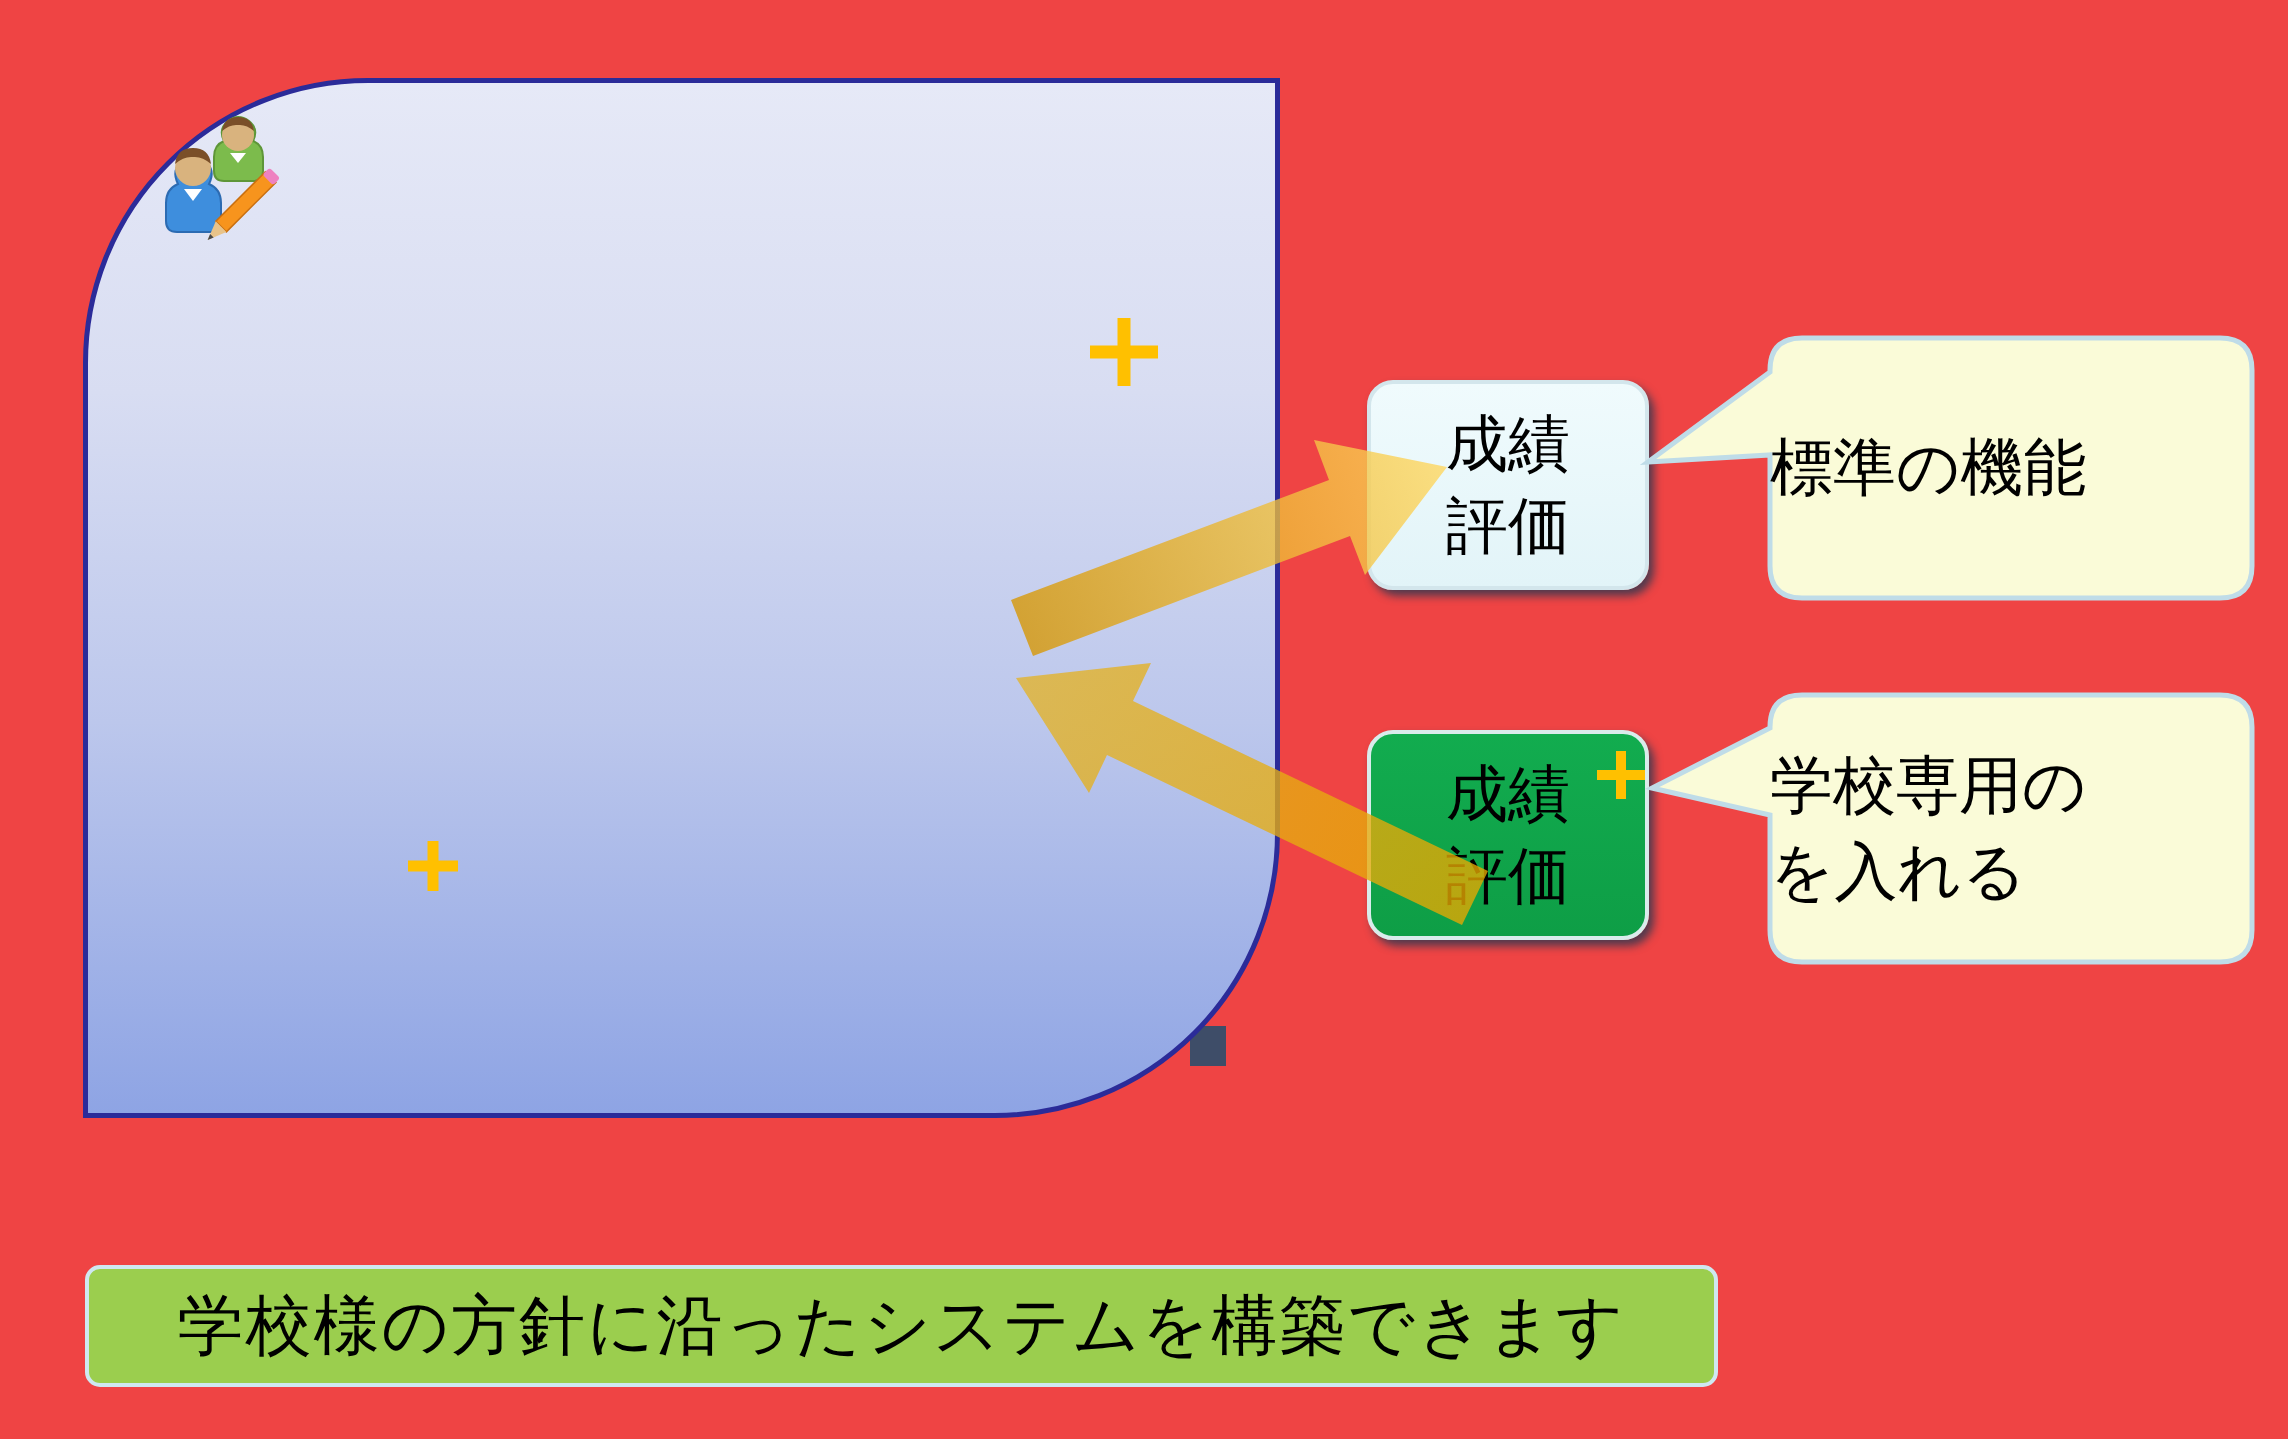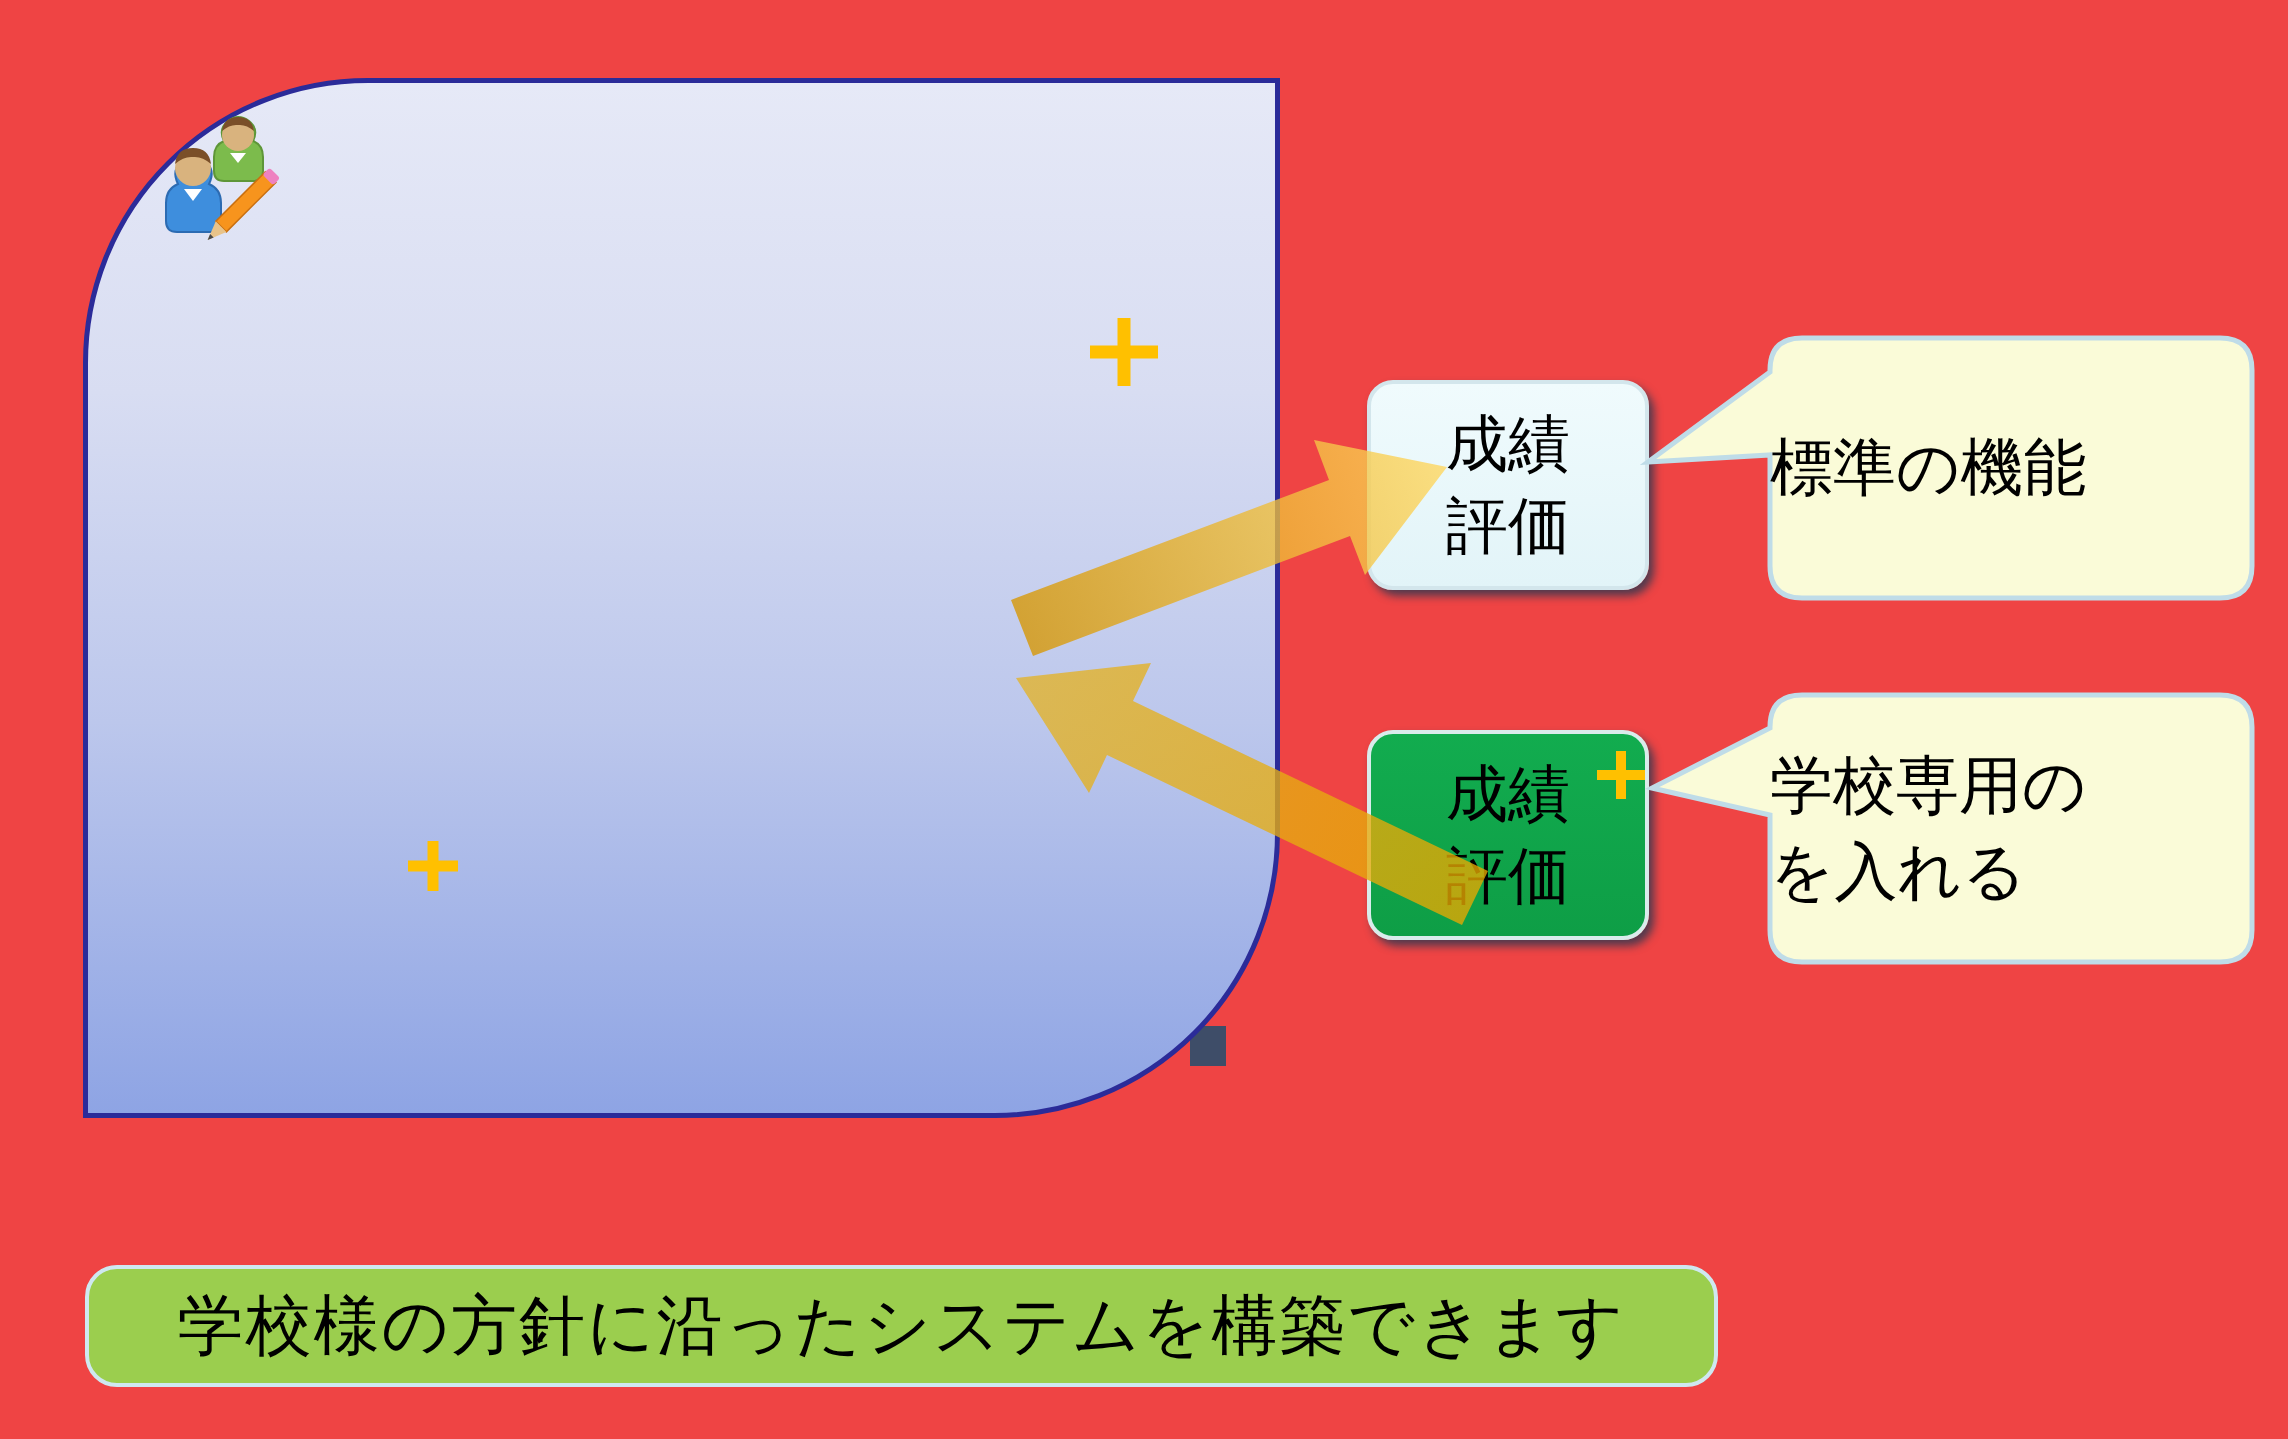--- a/index.html
+++ b/index.html
@@ -37,21 +37,21 @@
     border:4px solid #D3E6EC;box-shadow:5px 6px 9px rgba(40,55,80,.8);}
   .side-box.green{background:linear-gradient(180deg,#12AC4F 0%,#0E9E46 100%);
     border:4px solid #D9ECEC;box-shadow:5px 6px 9px rgba(40,55,80,.8);}
 
   .bubble-svg{position:absolute;left:0;top:0;z-index:5;}
   .bubble-text{position:absolute;width:482px;display:flex;flex-direction:column;
     align-items:flex-start;justify-content:center;text-align:center;z-index:6;
     font-size:63px;line-height:1.36;}
 
   .banner{position:absolute;left:85px;top:1265px;width:1633px;height:122px;box-sizing:border-box;
-    background:#9BCE4E;border:4px solid #CFE8F0;border-radius:32px;
+    background:#9BCE4E;border:4px solid #CFE8F0;border-radius:15px;
     display:flex;align-items:center;justify-content:center;z-index:3;
     font-size:66px;letter-spacing:2px;}
 
   .arrow-layer{position:absolute;left:0;top:0;z-index:7;}
   .plus-svg{position:absolute;z-index:8;}
   .decor-square{position:absolute;left:1190px;top:1026px;width:36px;height:40px;background:#3E4D68;z-index:1;}
   .panel-icon{position:absolute;left:152px;top:105px;z-index:3;}
 </style>
 </head>
 <body>

